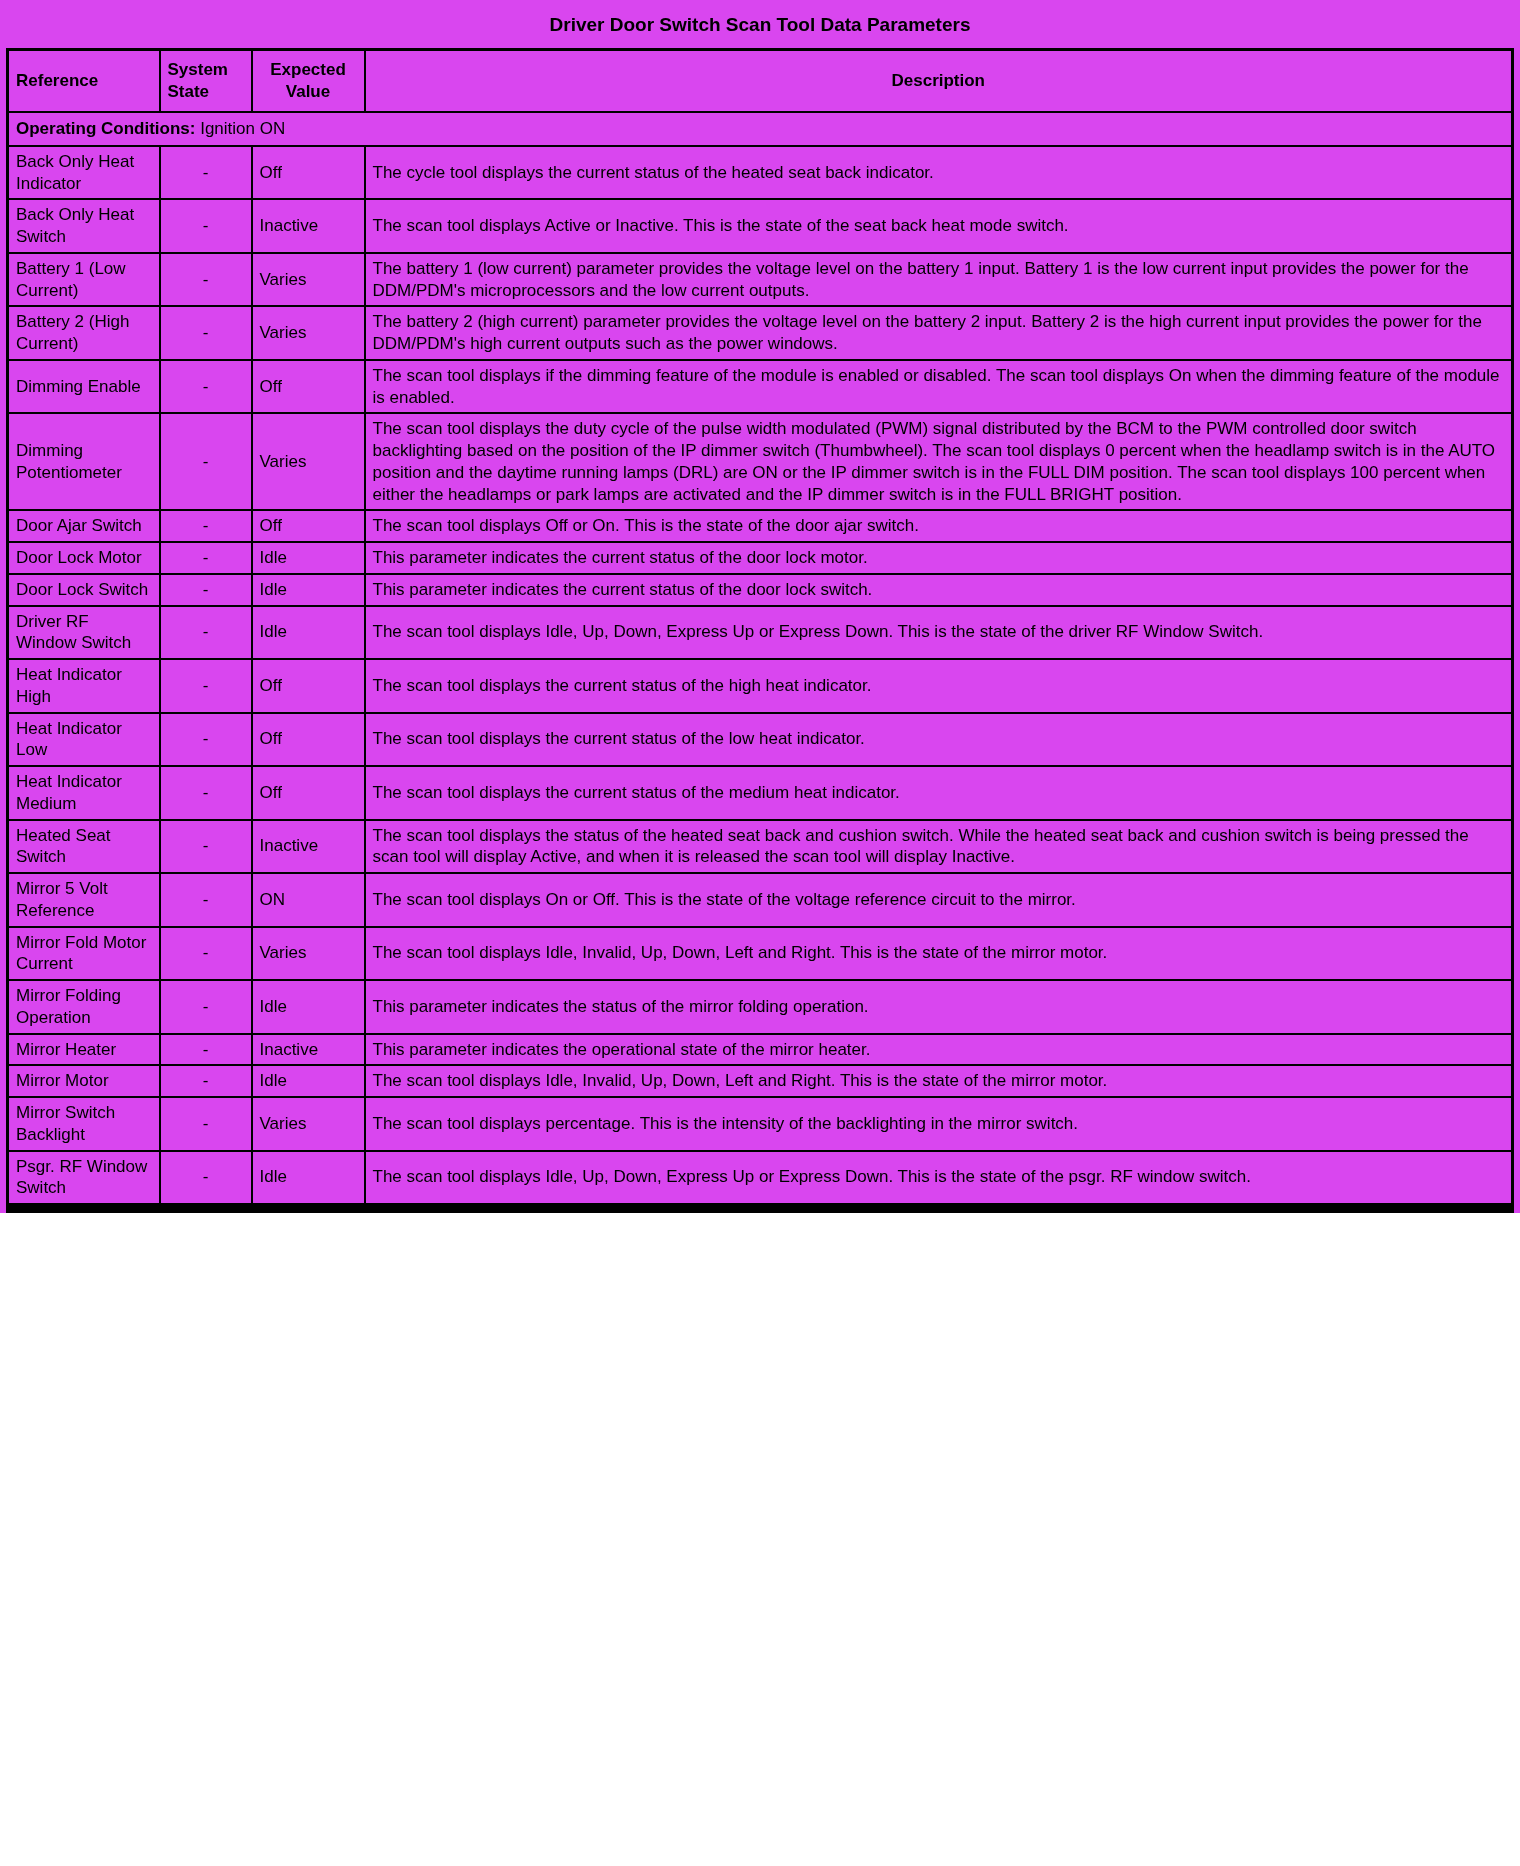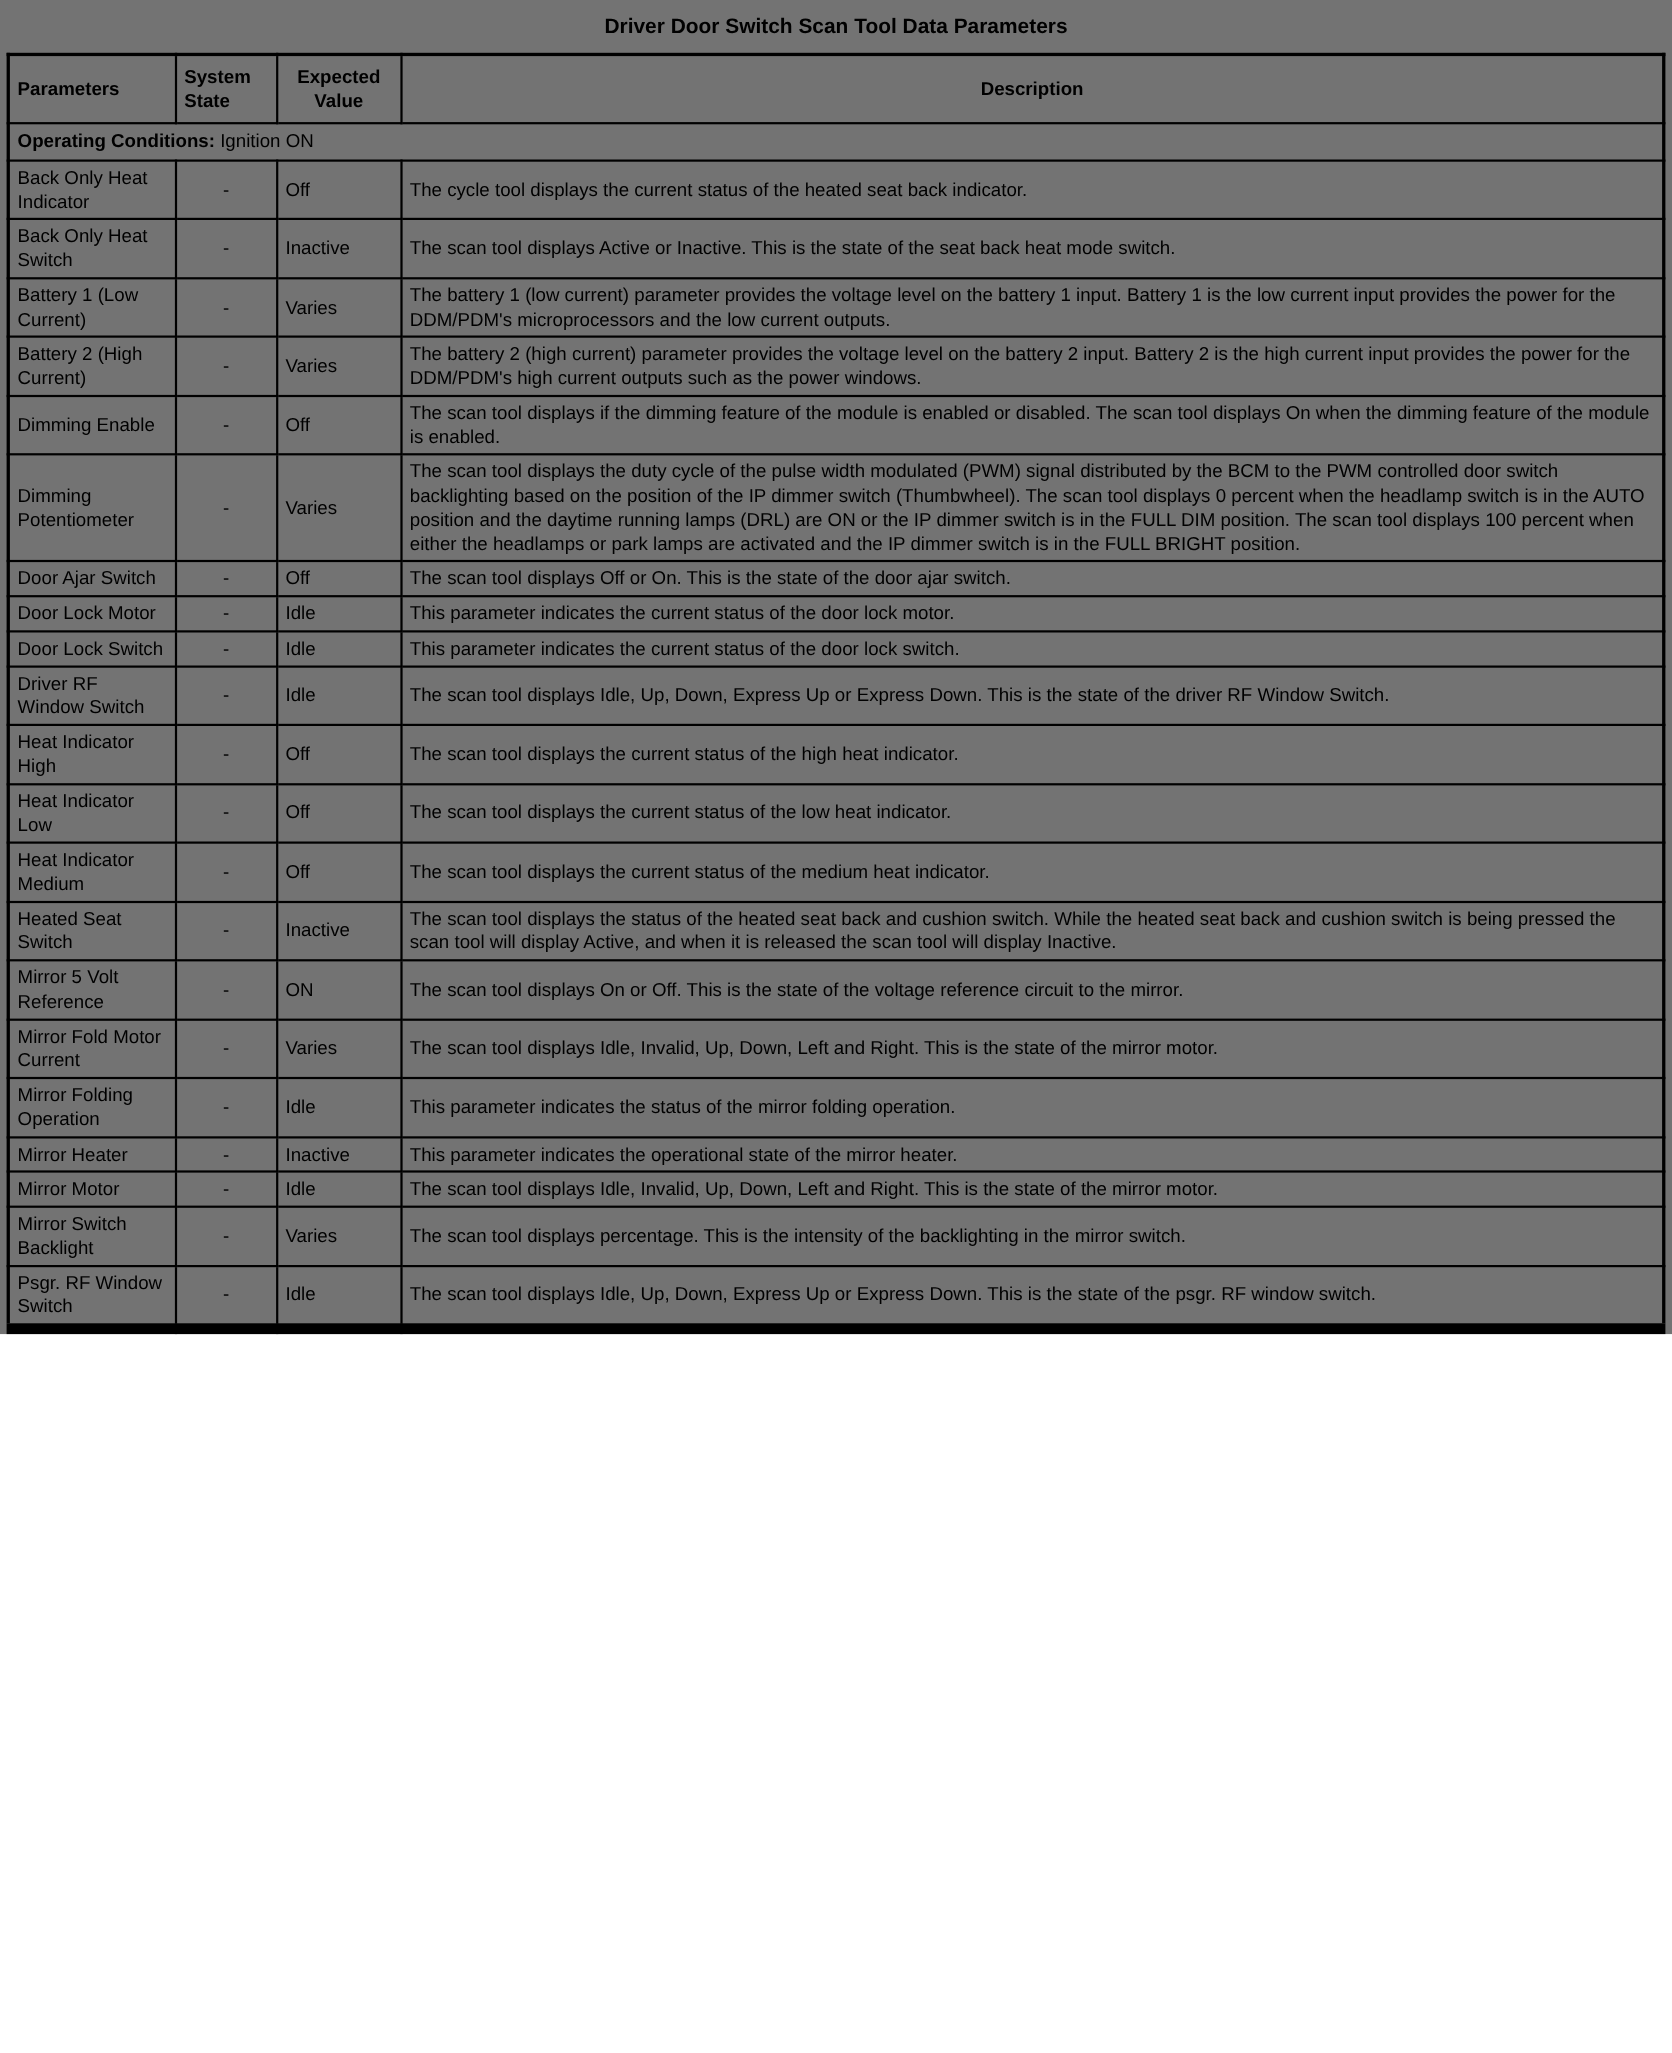--- a/index.html
+++ b/index.html
@@ -6,21 +6,21 @@
     margin: 0;
     padding: 0;
     background: #ffffff;
     color: #000000;
     font-family: "Liberation Sans", sans-serif;
   }
   .page {
     width: 1520px;
     box-sizing: border-box;
     padding: 10px 6px 0 6px;
-    background: #737373;
+    background: #d946ef;
   }
   .doc-title {
     text-align: center;
     font-weight: bold;
     font-size: 19px;
     margin: 4px 0 12px 0;
   }
   table.params {
     width: 100%;
     border-collapse: collapse;
@@ -71,21 +71,21 @@
 
   <table class="params">
     <colgroup>
       <col class="c-param">
       <col class="c-state">
       <col class="c-value">
       <col class="c-desc">
     </colgroup>
     <thead>
       <tr>
-        <th class="h-param">Parameters</th>
+        <th class="h-param">Reference</th>
         <th class="h-state">System State</th>
         <th class="h-value">Expected Value</th>
         <th class="h-desc">Description</th>
       </tr>
     </thead>
     <tbody id="table-body">
       <tr class="oc-row">
         <td colspan="4">
           <span class="bold">Operating Conditions:</span><span> Ignition ON</span>
         </td>

